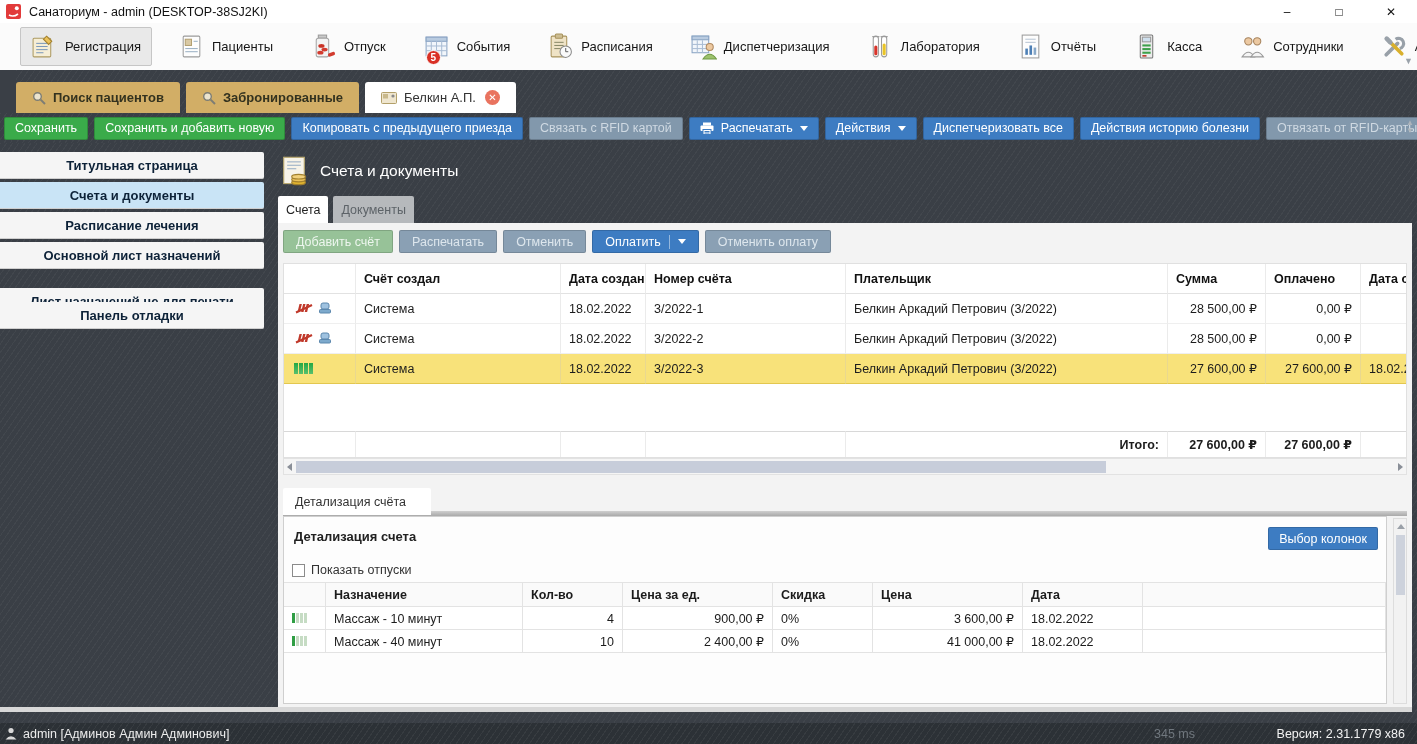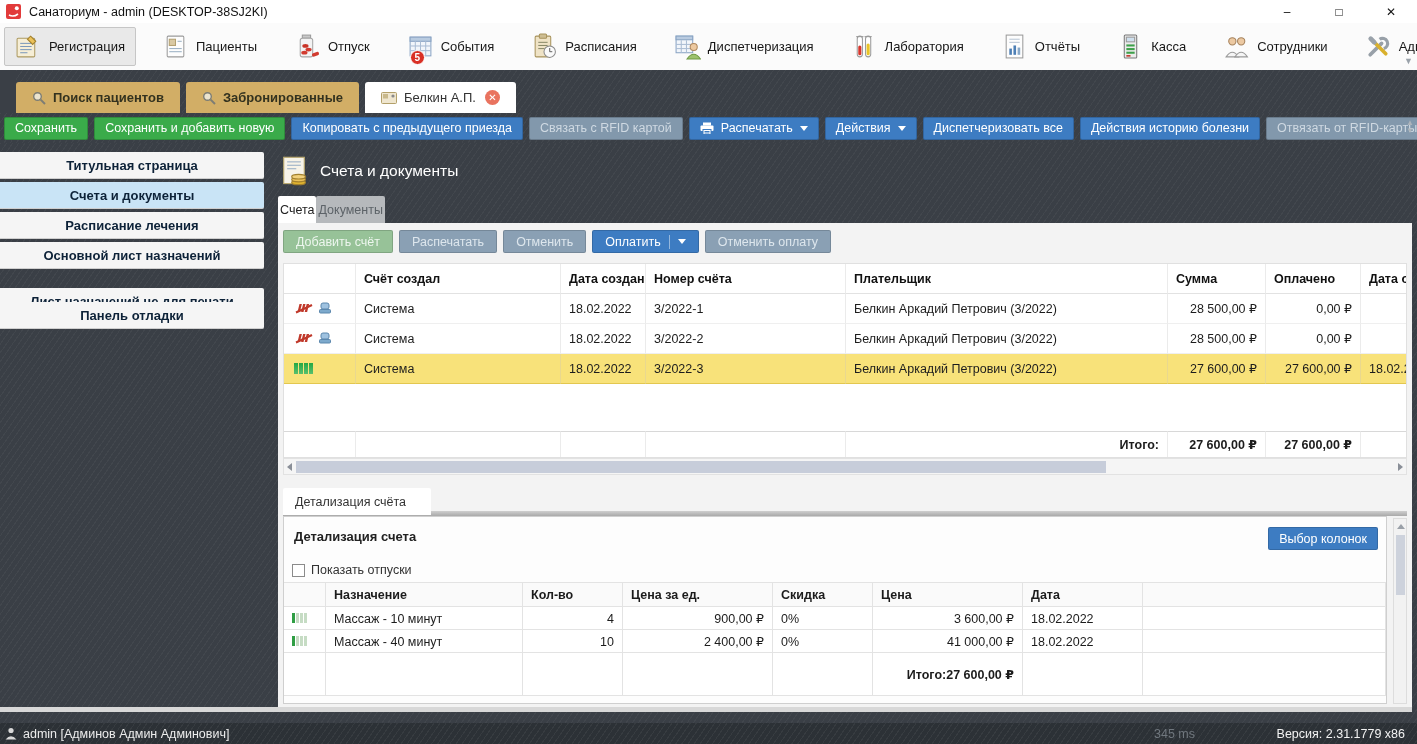--- a/index.html
+++ b/index.html
@@ -8,21 +8,21 @@
   .app { position:relative; width:1417px; height:744px; background:#3a3f46; overflow:hidden; }
 
   
   .titlebar { position:absolute; left:0; top:0; width:1417px; height:23px; background:#ffffff; display:flex; align-items:center; }
   .titlebar .logo { margin-left:6px; width:15px; height:15px; }
   .titlebar .ttl { margin-left:8px; font-size:12.5px; color:#111; }
   .wctrls { position:absolute; right:0; top:0; height:23px; display:flex; }
   .wbtn { width:52px; height:23px; display:flex; align-items:center; justify-content:center; color:#111; font-size:12px; }
 
   
-  .ribbon { position:absolute; left:0; top:23px; width:1417px; height:47px; background:#fbfbfb; display:flex; align-items:center; padding-left:4px; }
+  .ribbon { position:absolute; left:0; top:23px; width:1417px; height:47px; background:#fbfbfb; display:flex; align-items:center; padding-left:20px; }
   .ritem { display:flex; align-items:center; gap:7px; padding:5px 10px; margin-right:15px; border-radius:2px; border:1px solid transparent; cursor:pointer; }
   .ritem.active { background:#e9e9e9; border-color:#c6c6c6; }
   .rlabel { font-size:13px; color:#161616; white-space:nowrap; }
   .ticon { position:relative; width:27px; height:27px; display:inline-block; }
   .badge { position:absolute; left:3px; bottom:-5px; min-width:15px; height:15px; border-radius:8px; background:#d93025; color:#fff; font-size:10px; font-weight:bold; display:flex; align-items:center; justify-content:center; border:1px solid #fff; }
   .ribbon-overflow { position:absolute; right:4px; bottom:4px; color:#9aa2aa; font-size:9px; }
 
   
   .stripes { background-color:#3a3f46; background-image:repeating-linear-gradient(125deg, rgba(255,255,255,.04) 0 1px, transparent 1px 5px); }
 
@@ -47,21 +47,21 @@
   .workarea .bottomstrip { position:absolute; left:0; top:564px; width:1412px; height:5px; background:#d8d8d8; }
 
   
   .side-item { position:absolute; left:0; width:264px; height:27px; background:#f5f5f5; display:flex; align-items:center; justify-content:center; font-weight:bold; font-size:13px; color:#0d2238; border-radius:0 2px 2px 0; cursor:pointer; border-bottom:1px solid #cfcfcf; }
   .side-item.sel { background:#c9e4f6; }
 
   
   .mainheader { position:absolute; left:278px; top:6px; width:1139px; height:44px; display:flex; align-items:center; }
   .mainheader .htitle { color:#fff; font-size:15.5px; margin-left:10px; }
   .mtabs { position:absolute; left:278px; top:52px; height:28px; display:flex; align-items:flex-end; }
-  .mtab { height:27px; padding:0 2px; display:flex; align-items:center; border-radius:2px 2px 0 0; font-size:12.5px; cursor:pointer; }
+  .mtab { height:27px; padding:0 8px; display:flex; align-items:center; border-radius:2px 2px 0 0; margin-right:5px; font-size:12.5px; cursor:pointer; }
   .mtab.active { background:#fff; color:#222; }
   .mtab.inactive { background:#b6b9bc; color:#5d6368; }
 
   
   .content { position:absolute; left:278px; top:80px; width:1134px; height:487px; background:#f3f3f3;padding-left:15px; }
 
   .inv-toolbar { position:absolute; left:5px; top:7px; display:flex; gap:6px; }
   .ibtn { height:23px; display:inline-flex; align-items:center; gap:8px; padding:0 12px; border-radius:2px; color:#fff; font-size:12.5px; border:1px solid rgba(0,0,0,.15); cursor:pointer; }
   .ibtn.green-dis { background:#97c298; color:#edf6ee; }
   .ibtn.muted { background:#8aa0b4; color:#dde6ed; }
@@ -548,30 +548,20 @@
                 </span>
               </div>
             <div class="cell">Массаж - 40 минут</div>
             <div class="cell num">10</div>
             <div class="cell num">2 400,00 ₽</div>
             <div class="cell">0%</div>
             <div class="cell num">41 000,00 ₽</div>
             <div class="cell">18.02.2022</div>
             <div class="cell"></div>
           </div>
-          <div class="det-grid det-foot">
-            <div class="cell"></div>
-            <div class="cell"></div>
-            <div class="cell"></div>
-            <div class="cell"></div>
-            <div class="cell"></div>
-            <div class="cell num">Итого:27 600,00 ₽</div>
-            <div class="cell"></div>
-            <div class="cell"></div>
-          </div>
         </div>
       </div>
 
       <div class="vscroll">
         <span class="varrow"></span>
         <span class="vthumb"></span>
       </div>
 
     </div>
 

